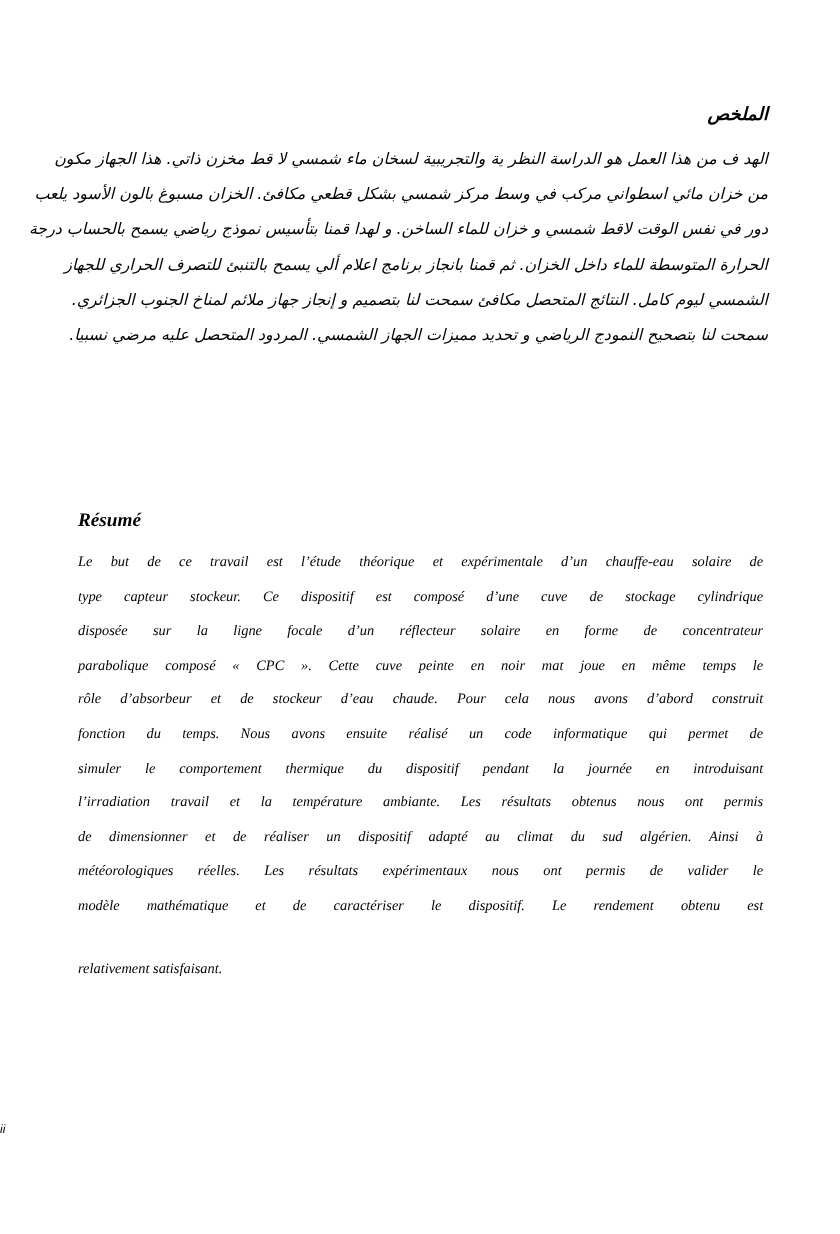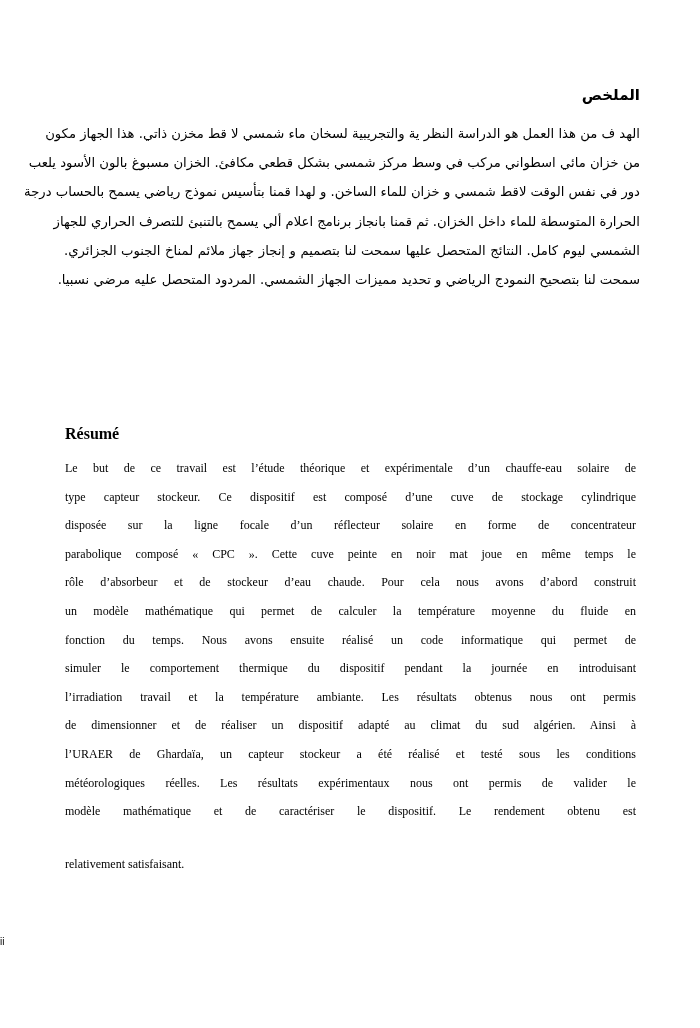--- a/index.html
+++ b/index.html
@@ -13,20 +13,21 @@
       position: relative;
       overflow: hidden;
       color: #000000;
     }
     .page {
       position: absolute;
       left: 0;
       top: 0;
       width: 700px;
       height: 804px;
+      font-style: italic;
     }
     .arabic {
       font-family: "DejaVu Sans", "Liberation Sans", sans-serif;
       direction: rtl;
       text-align: right;
     }
     .ar-title {
       position: absolute;
       right: 60px;
       top: 86px;
@@ -120,39 +121,37 @@
 
 <div class="page">
 
   <h2 class="arabic ar-title">الملخص</h2>
 
   <div class="arabic ar-body">
     <span class="ar-line">الهد ف من هذا العمل هو الدراسة النظر ية والتجريبية لسخان ماء شمسي لا قط مخزن ذاتي. هذا الجهاز مكون</span>
     <span class="ar-line">من خزان مائي اسطواني مركب في وسط مركز شمسي بشكل قطعي مكافئ. الخزان مسبوغ بالون الأسود يلعب</span>
     <span class="ar-line">دور في نفس الوقت لاقط شمسي و خزان للماء الساخن. و لهدا قمنا بتأسيس نموذج رياضي يسمح بالحساب درجة</span>
     <span class="ar-line">الحرارة المتوسطة للماء داخل الخزان. ثم قمنا بانجاز برنامج اعلام ألي يسمح بالتنبئ للتصرف الحراري للجهاز</span>
-    <span class="ar-line">الشمسي ليوم كامل. النتائج المتحصل عليها سمحت لنا بتصميم و إنجاز جهاز ملائم لمناخ الجنوب الجزائري.</span>
+    <span class="ar-line">الشمسي ليوم كامل. النتائج المتحصل مكافئ سمحت لنا بتصميم و إنجاز جهاز ملائم لمناخ الجنوب الجزائري.</span>
     <span class="ar-line last">سمحت لنا بتصحيح النمودج الرياضي و تحديد مميزات الجهاز الشمسي. المردود المتحصل عليه مرضي نسبيا.</span>
   </div>
 
 
   <h2 class="latin fr-title">Résumé</h2>
 
   <div class="latin fr-body">
     <span class="fr-line">Le but de ce travail est l’étude théorique et expérimentale d’un chauffe-eau solaire de</span>
     <span class="fr-line">type capteur stockeur. Ce dispositif est composé d’une cuve de stockage cylindrique</span>
     <span class="fr-line">disposée sur la ligne focale d’un réflecteur solaire en forme de concentrateur</span>
     <span class="fr-line">parabolique composé « CPC ». Cette cuve peinte en noir mat joue en même temps le</span>
     <span class="fr-line">rôle d’absorbeur et de stockeur d’eau chaude. Pour cela nous avons d’abord construit</span>
-    <span class="fr-line">un modèle mathématique qui permet de calculer la température moyenne du fluide en</span>
     <span class="fr-line">fonction du temps. Nous avons ensuite réalisé un code informatique qui permet de</span>
     <span class="fr-line">simuler le comportement thermique du dispositif pendant la journée en introduisant</span>
     <span class="fr-line">l’irradiation travail et la température ambiante. Les résultats obtenus nous ont permis</span>
     <span class="fr-line">de dimensionner et de réaliser un dispositif adapté au climat du sud algérien. Ainsi à</span>
-    <span class="fr-line">l’URAER de Ghardaïa, un capteur stockeur a été réalisé et testé sous les conditions</span>
     <span class="fr-line">météorologiques réelles. Les résultats expérimentaux nous ont permis de valider le</span>
     <span class="fr-line">modèle mathématique et de caractériser le dispositif. Le rendement obtenu est</span>
     <span class="fr-line last">relativement satisfaisant.</span>
   </div>
 
 
   <p class="page-number">ii</p>
 
 </div>
 

